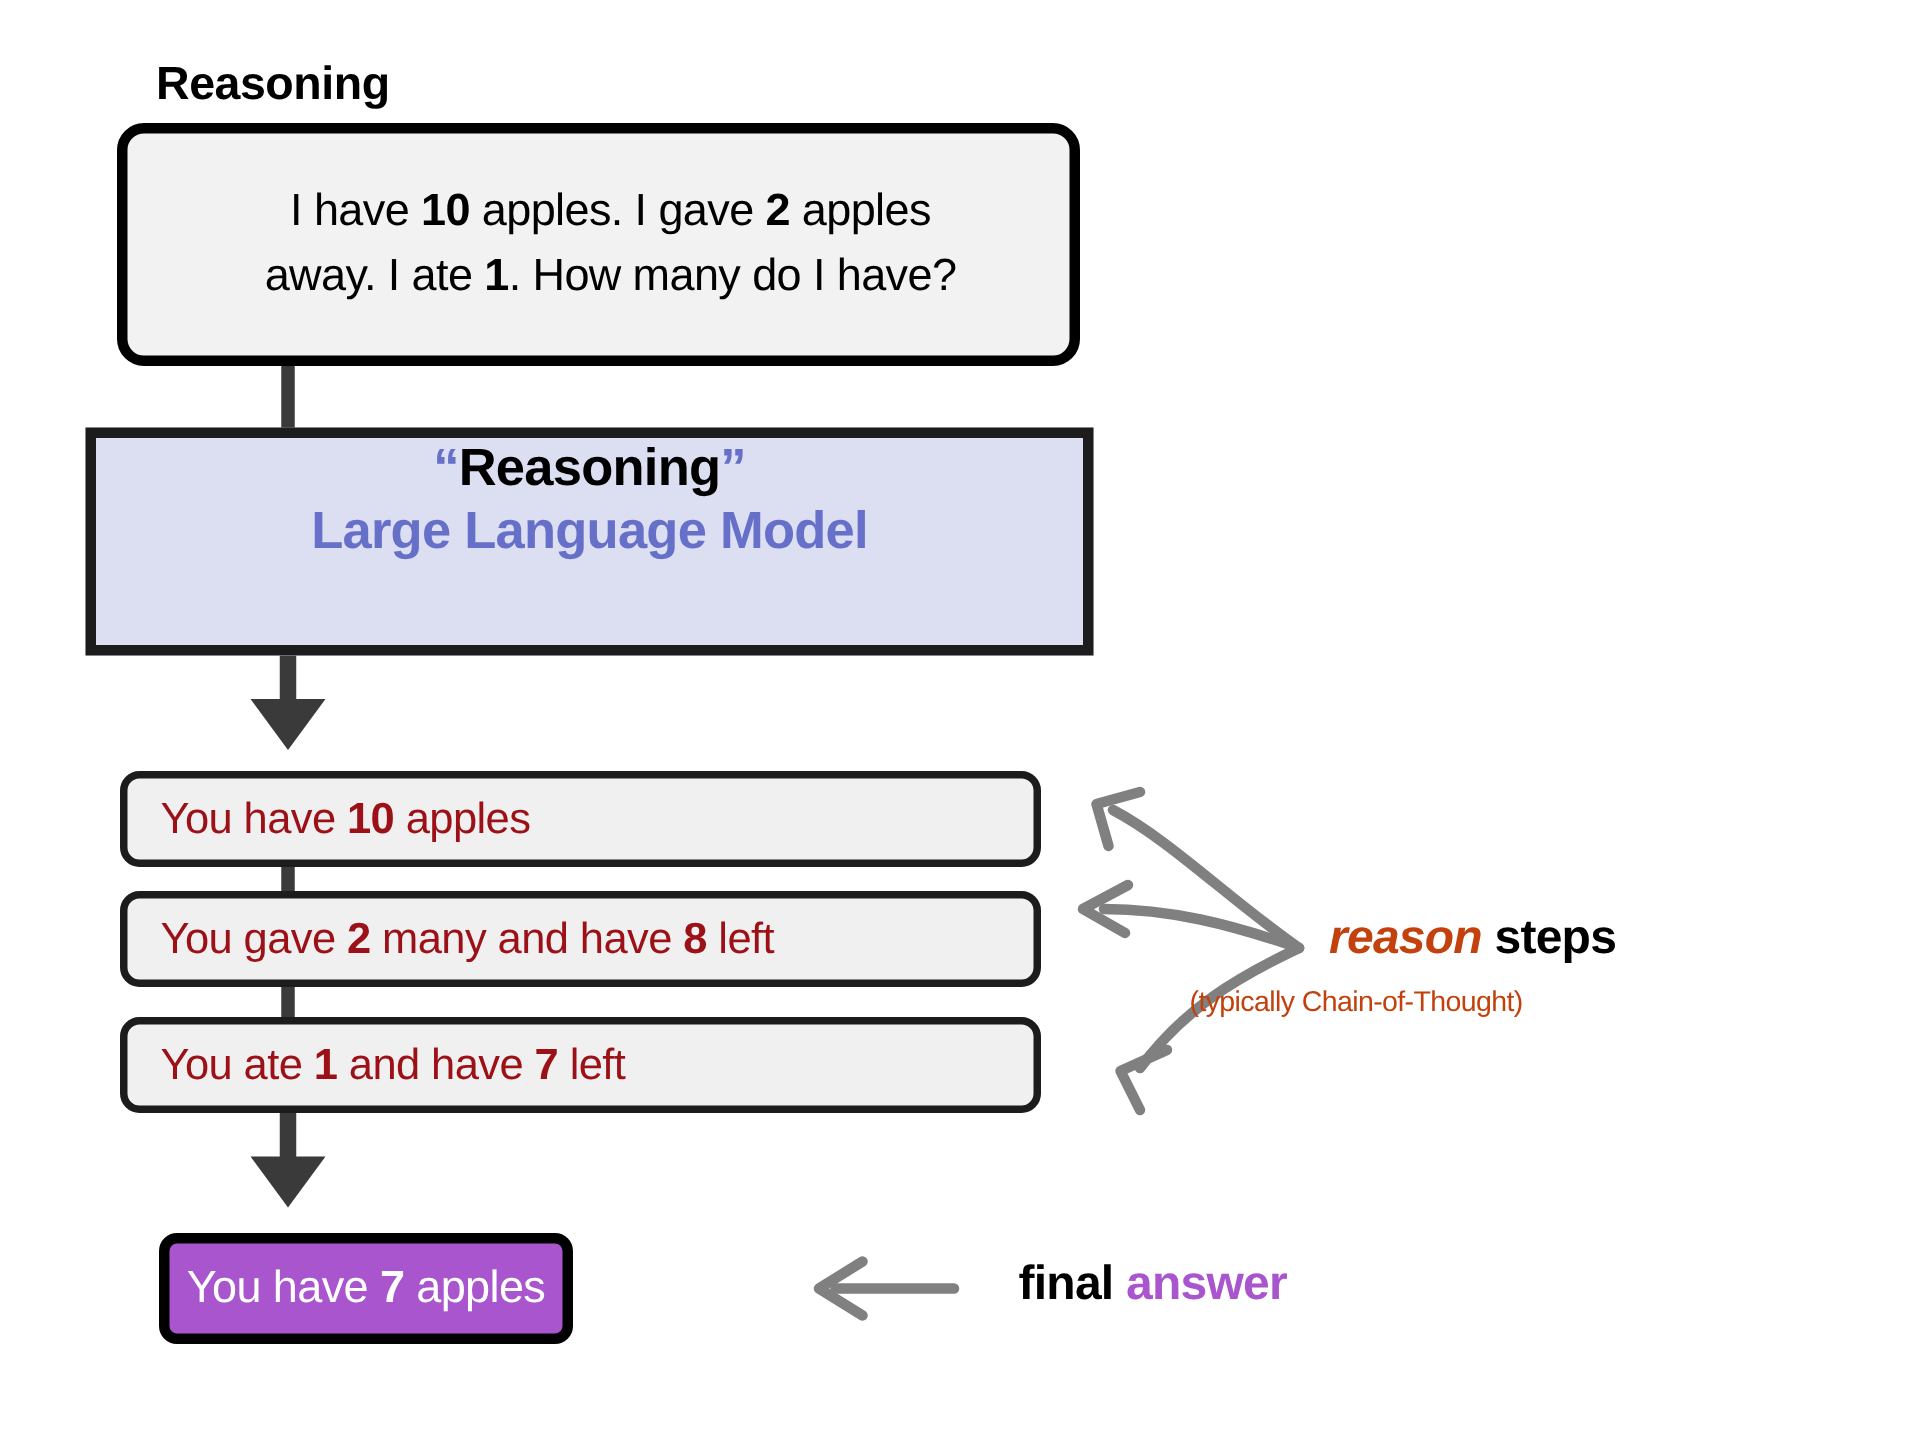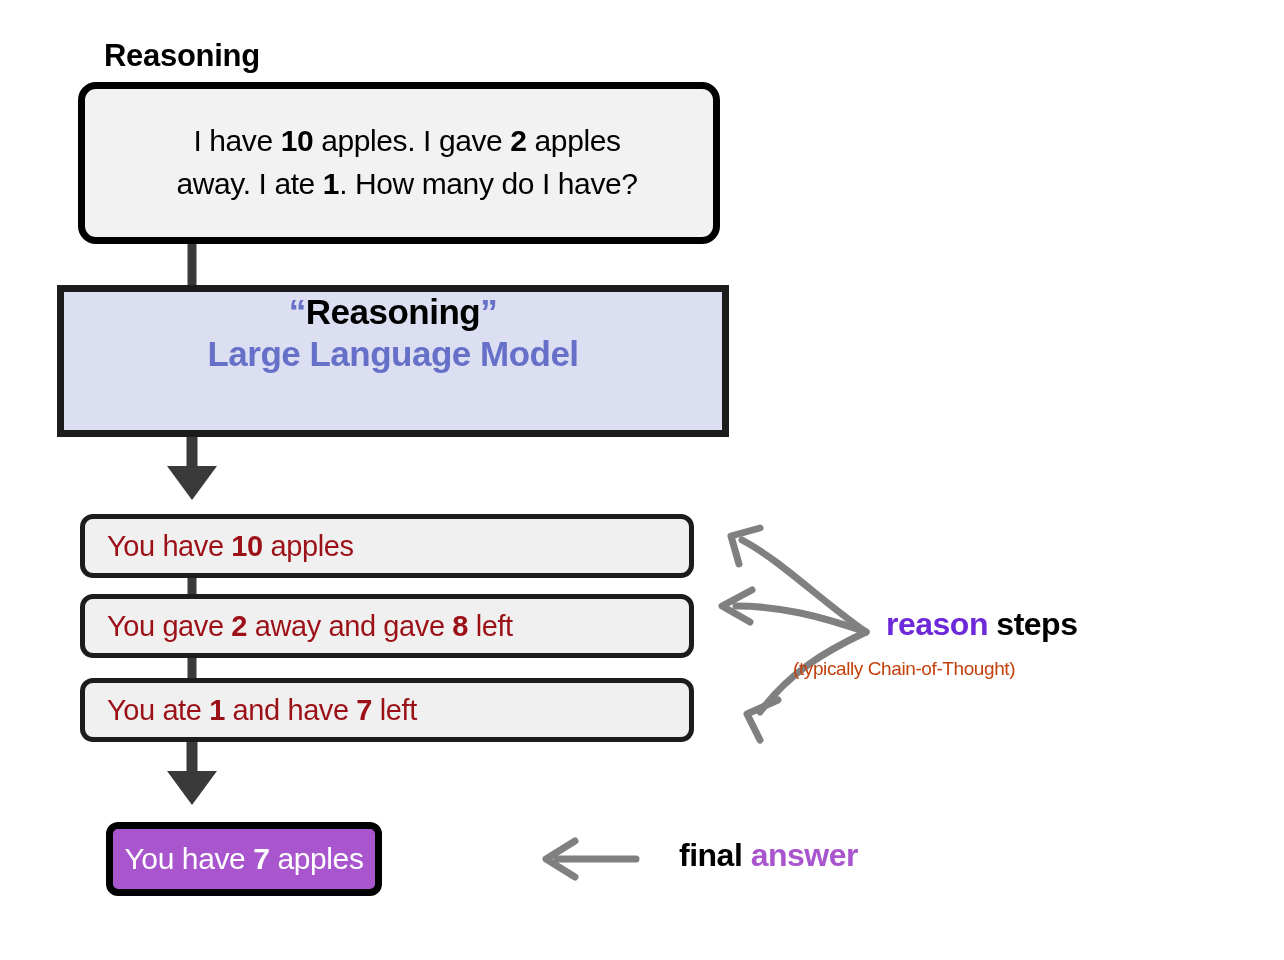--- a/index.html
+++ b/index.html
@@ -143,21 +143,21 @@
   
   .annot-reason {
     position: absolute;
     left: 886px;
     top: 606px;
     font-size: 32px;
     font-weight: bold;
     letter-spacing: -0.5px;
     white-space: nowrap;
   }
-  .annot-reason .w-reason { color: #6d28d9; }
+  .annot-reason .w-reason { color: #c2410c; font-style: italic; }
   .annot-reason .w-steps  { color: #000000; }
 
   .annot-cot {
     position: absolute;
     left: 793px;
     top: 658px;
     font-size: 19px;
     color: #c2410c;
     letter-spacing: -0.4px;
     white-space: nowrap;
@@ -237,21 +237,21 @@
   <div class="llm-box">
     <div class="llm-title"><span class="quote">“</span><span>Reasoning</span><span class="quote">”</span></div>
     <div class="llm-sub">Large Language Model</div>
   </div>
 
   <div class="step-box step-1">
     <div class="step-text"><span>You have </span><b>10</b><span> apples</span></div>
   </div>
 
   <div class="step-box step-2">
-    <div class="step-text"><span>You gave </span><b>2</b><span> away and gave </span><b>8</b><span> left</span></div>
+    <div class="step-text"><span>You gave </span><b>2</b><span> many and have </span><b>8</b><span> left</span></div>
   </div>
 
   <div class="step-box step-3">
     <div class="step-text"><span>You ate </span><b>1</b><span> and have </span><b>7</b><span> left</span></div>
   </div>
 
   <div class="answer-box">
     <div class="answer-text"><span>You have </span><b>7</b><span> apples</span></div>
   </div>
 

